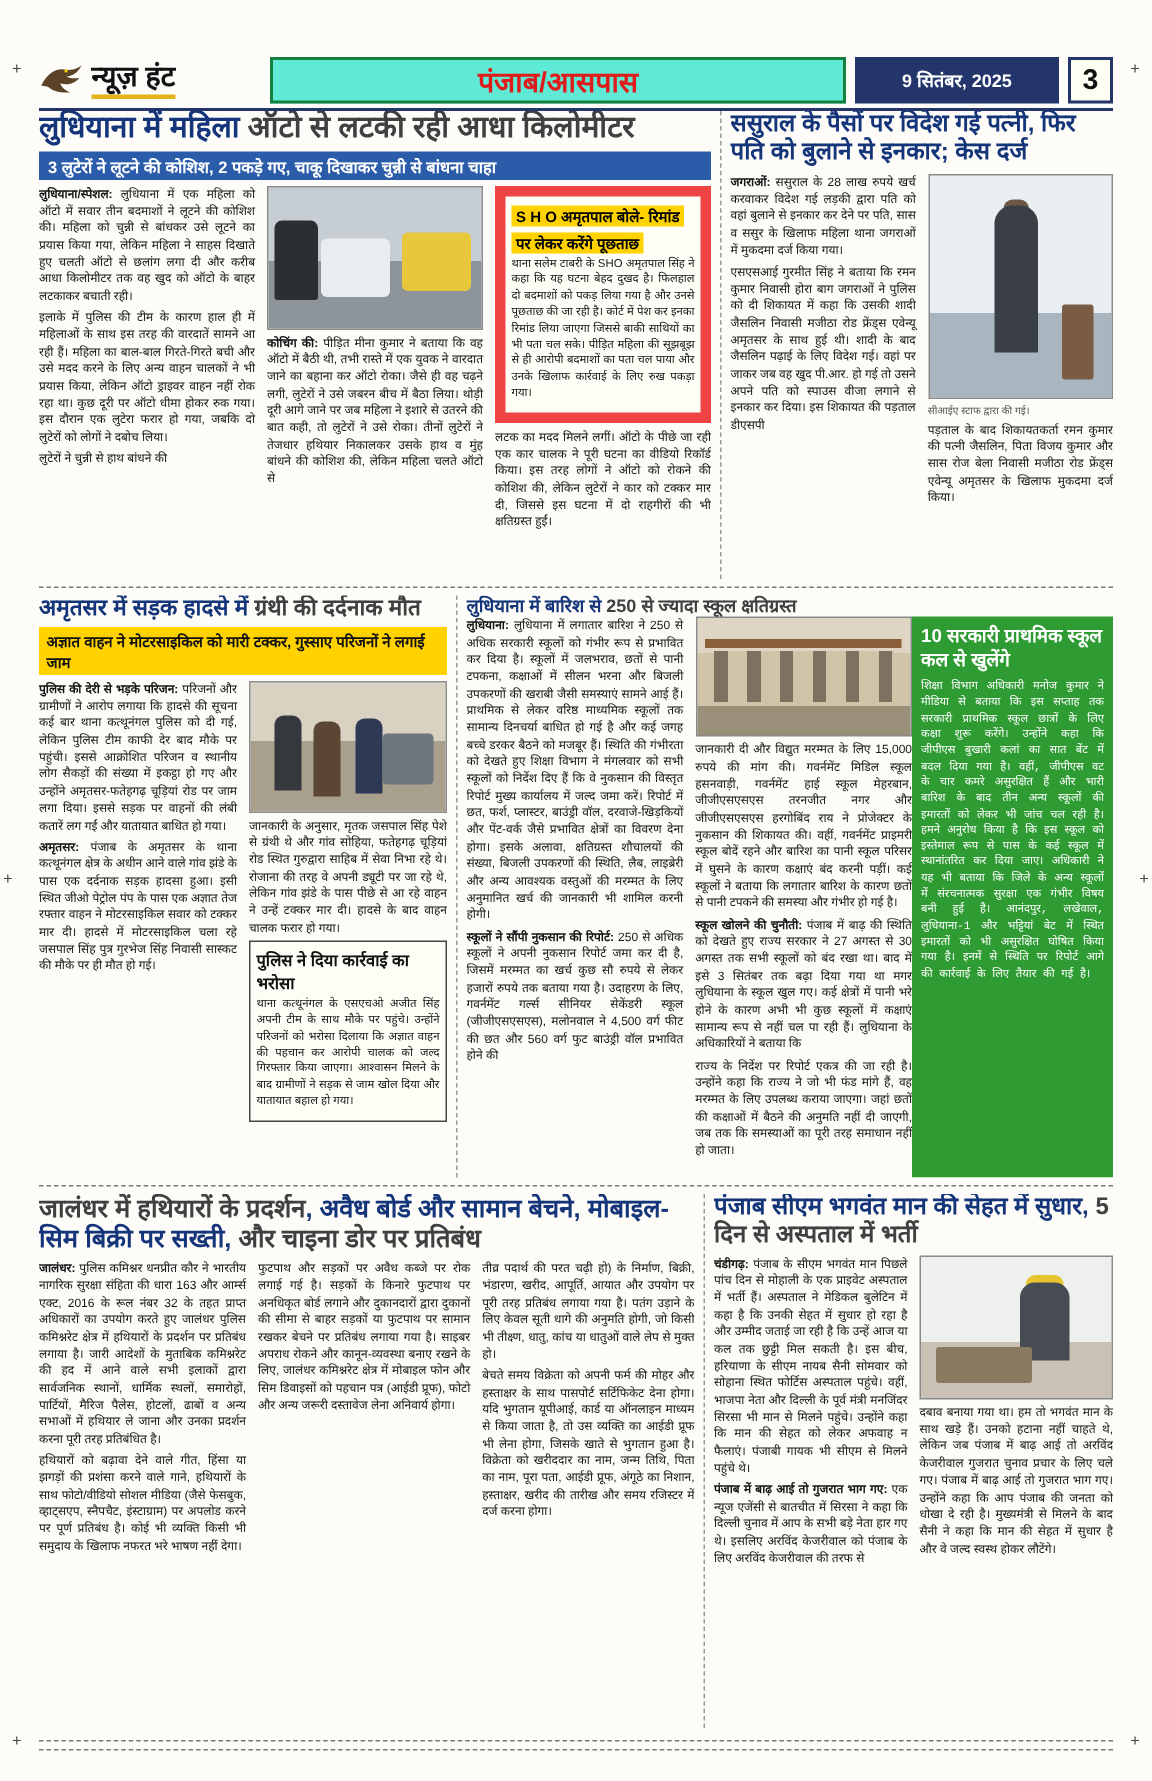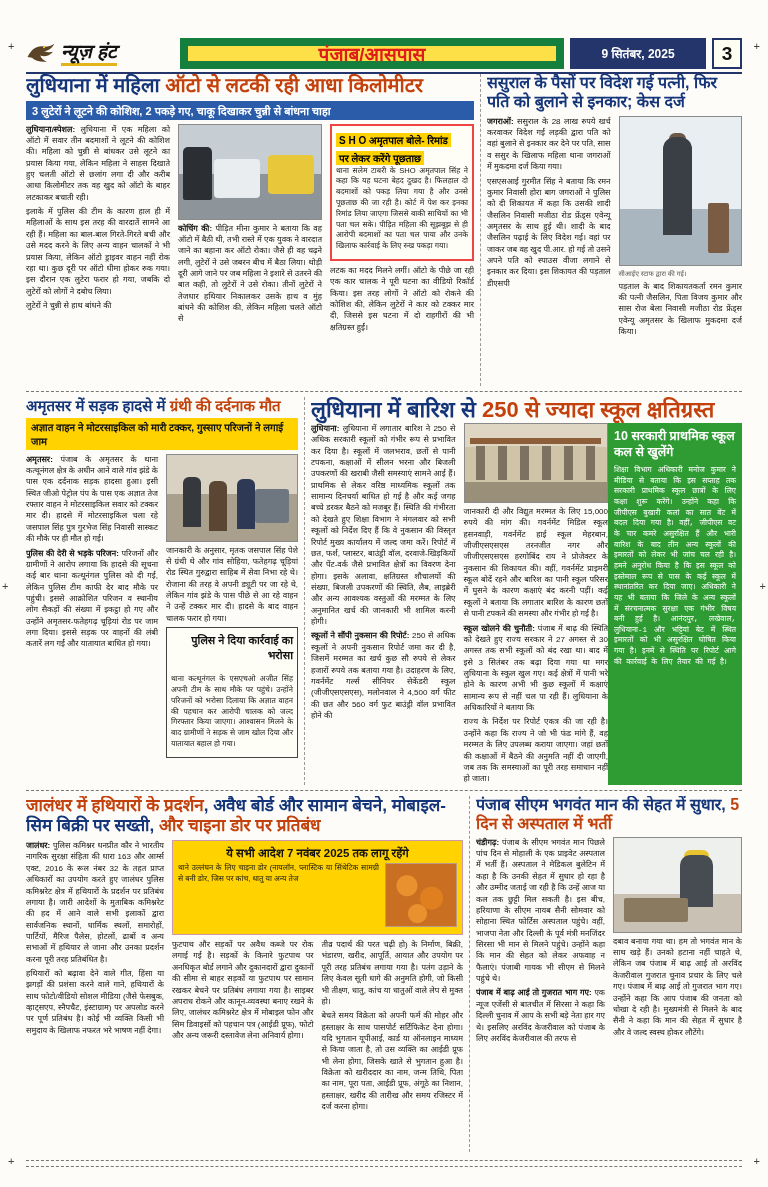--- a/index.html
+++ b/index.html
@@ -6,36 +6,36 @@
   html,body { background:#ffffff; }
   body { font-family:"Liberation Sans", sans-serif; }
   .page { width:768px; height:1187px; background:#fdfcf8; position:relative; overflow:hidden; margin:0 auto; }
   .crop { position:absolute; font-size:11px; color:#444; }
   .content { position:absolute; left:26px; top:38px; width:716px; }
 
   
   .masthead { display:flex; align-items:stretch; height:36px; gap:6px; border-bottom:2px solid #23356b; padding-bottom:3px; }
   .logo { width:148px; display:flex; align-items:center; gap:5px; }
   .logo svg { width:30px; height:26px; }
-  .logo-text { font-size:19px; font-weight:bold; font-style:italic; color:#111; border-bottom:3px solid #e3b31c; line-height:1.2; }
-  .section-box { flex:1; background:#fde047; border:8px solid #15803d; display:flex; align-items:center; justify-content:center; color:#e01b1b; font-weight:bold; font-size:19px; }
+  .logo-text { font-size:19px; font-weight:bold; color:#111; border-bottom:3px solid #e3b31c; line-height:1.2; }
+  .section-box { flex:1; background:#5eead4; border:2px solid #15803d; display:flex; align-items:center; justify-content:center; color:#e01b1b; font-weight:bold; font-size:19px; }
   .date-box { width:136px; background:#23356b; color:#fff; display:flex; align-items:center; justify-content:center; font-size:12px; font-weight:bold; }
   .page-num { width:30px; border:2px solid #23356b; background:#fffef2; display:flex; align-items:center; justify-content:center; font-size:19px; font-weight:bold; color:#111; }
 
   
   .hdash { border-top:1px dashed #777; margin:5px 0; }
   .row { display:flex; align-items:stretch; }
   .row1 { height:312px; }
   .row2 { height:388px; }
   .row3 { height:356px; }
   article { overflow:hidden; }
   .vsep { border-left:1px dashed #999; margin:0 6px; }
   h1 { line-height:1.18; font-weight:bold; }
   .hl-blue { color:#15357a; }
-  .hl-red { color:#c2410c; }
+  .hl-red { color:#404040; }
   .bar-blue { background:#2a5caa; color:#fff; font-size:11px; font-weight:bold; padding:2px 6px; margin:3px 0 4px; }
   .bar-yellow { background:#ffd200; color:#111; font-size:10px; font-weight:bold; padding:2px 5px; margin:3px 0 4px; }
   .cols { display:flex; gap:8px; }
   .col { flex:1; min-width:0; }
   .body p { font-size:8px; line-height:1.42; text-align:justify; color:#151515; margin-bottom:3px; }
   .body b { font-weight:bold; }
   .caption { font-size:6.8px; color:#555; margin:1px 0 3px; }
 
   
   .photo { width:100%; border:1px solid #8a8a8a; margin-bottom:3px; position:relative; overflow:hidden; }
@@ -54,32 +54,32 @@
   .ph-orange { width:72px; height:64px; flex:0 0 72px; border:1px solid #b98; background:radial-gradient(circle at 30% 35%, #e8912e 0 10px, transparent 11px), radial-gradient(circle at 65% 55%, #df7f1f 0 11px, transparent 12px), radial-gradient(circle at 45% 80%, #e8912e 0 9px, transparent 10px), #c96f22; }
   .ph-cm { height:96px; background:linear-gradient(#eef0ee 0 60%, #c9c2b4 60% 100%); }
   .ph-cm::before { content:""; position:absolute; left:52%; top:18%; width:26%; height:56%; background:#474c52; border-radius:10px 10px 0 0; box-shadow:0 -9px 0 -4px #e9c431; }
   .ph-cm::after { content:""; position:absolute; left:8%; bottom:10%; width:50%; height:26%; background:#8a7a5f; border-radius:2px; }
 
   
   .art-auto { flex:0 0 448px; }
   .art-auto h1 { font-size:20px; }
   .art-videsh { flex:1; }
   .art-videsh h1 { font-size:16px; }
-  .sho-box { border:2px solid #ef4444; padding:4px; margin-bottom:4px; background:#fffef6; }
+  .sho-box { border:7px solid #ef4444; padding:4px; margin-bottom:4px; background:#fffef6; }
   .sho-line { display:inline-block; background:#ffd200; font-size:10px; font-weight:bold; padding:0 3px; margin-bottom:1px; }
   .sho-box p { font-size:7.6px; }
 
   .art-granthi { flex:0 0 272px; }
   .art-granthi h1 { font-size:15px; }
   .assure-box { border:1px solid #444; padding:4px; background:#fffef6; margin-top:2px; }
-  .assure-title { font-size:11px; font-weight:bold; text-align:right; margin-bottom:12px; color:#111; }
+  .assure-title { font-size:11px; font-weight:bold; text-align:left; margin-bottom:2px; color:#111; }
   .assure-box p { font-size:7.6px; }
 
   .art-schools { flex:1; display:flex; flex-direction:column; }
-  .art-schools h1 { font-size:22px; }
+  .art-schools h1 { font-size:12px; }
   .schools-flex { display:flex; gap:0; flex:1; min-height:0; }
   .schools-cols { flex:1; display:flex; gap:8px; min-width:0; }
   .green-box { flex:0 0 134px; background:#2e9b33; color:#fff; padding:6px 6px; }
   .green-title { font-size:12.5px; font-weight:bold; line-height:1.25; margin-bottom:5px; }
   .green-box .green-body { font-size:7.5px; line-height:1.42; text-align:justify; color:#fff;font-family:Liberation Mono, monospace; }
 
   .art-jal { flex:0 0 437px; display:flex; flex-direction:column; }
   .art-jal h1 { font-size:17px; margin-bottom:4px; }
   .jal-body { display:flex; gap:8px; flex:1; min-height:0; }
   .jal-c1 { flex:0 0 138px; min-width:0; }
@@ -164,22 +164,22 @@
     </div>
 
     <div class="hdash"></div>
 
     <div class="row row2">
       <article class="art-granthi body">
         <h1><span class="hl-blue">अमृतसर में सड़क हादसे में </span><span class="hl-red">ग्रंथी की दर्दनाक मौत</span></h1>
         <div class="bar-yellow">अज्ञात वाहन ने मोटरसाइकिल को मारी टक्कर, गुस्साए परिजनों ने लगाई जाम</div>
         <div class="cols">
           <div class="col">
+            <p><b>पुलिस की देरी से भड़के परिजन:</b> <span>परिजनों और ग्रामीणों ने आरोप लगाया कि हादसे की सूचना कई बार थाना कत्थूनंगल पुलिस को दी गई, लेकिन पुलिस टीम काफी देर बाद मौके पर पहुंची। इससे आक्रोशित परिजन व स्थानीय लोग सैकड़ों की संख्या में इकट्ठा हो गए और उन्होंने अमृतसर-फतेहगढ़ चूड़ियां रोड पर जाम लगा दिया। इससे सड़क पर वाहनों की लंबी कतारें लग गईं और यातायात बाधित हो गया।</span></p>
             <p><b>अमृतसर:</b> <span>पंजाब के अमृतसर के थाना कत्थूनंगल क्षेत्र के अधीन आने वाले गांव झंडे के पास एक दर्दनाक सड़क हादसा हुआ। इसी स्थित जीओ पेट्रोल पंप के पास एक अज्ञात तेज रफ्तार वाहन ने मोटरसाइकिल सवार को टक्कर मार दी। हादसे में मोटरसाइकिल चला रहे जसपाल सिंह पुत्र गुरभेज सिंह निवासी सास्कट की मौके पर ही मौत हो गई।</span></p>
-            <p><b>पुलिस की देरी से भड़के परिजन:</b> <span>परिजनों और ग्रामीणों ने आरोप लगाया कि हादसे की सूचना कई बार थाना कत्थूनंगल पुलिस को दी गई, लेकिन पुलिस टीम काफी देर बाद मौके पर पहुंची। इससे आक्रोशित परिजन व स्थानीय लोग सैकड़ों की संख्या में इकट्ठा हो गए और उन्होंने अमृतसर-फतेहगढ़ चूड़ियां रोड पर जाम लगा दिया। इससे सड़क पर वाहनों की लंबी कतारें लग गईं और यातायात बाधित हो गया।</span></p>
           </div>
           <div class="col">
             <div class="photo ph-granthi"></div>
             <p>जानकारी के अनुसार, मृतक जसपाल सिंह पेशे से ग्रंथी थे और गांव सोहिया, फतेहगढ़ चूड़ियां रोड स्थित गुरुद्वारा साहिब में सेवा निभा रहे थे। रोजाना की तरह वे अपनी ड्यूटी पर जा रहे थे, लेकिन गांव झंडे के पास पीछे से आ रहे वाहन ने उन्हें टक्कर मार दी। हादसे के बाद वाहन चालक फरार हो गया।</p>
             <div class="assure-box">
               <div class="assure-title">पुलिस ने दिया कार्रवाई का भरोसा</div>
               <p>थाना कत्थूनंगल के एसएचओ अजीत सिंह अपनी टीम के साथ मौके पर पहुंचे। उन्होंने परिजनों को भरोसा दिलाया कि अज्ञात वाहन की पहचान कर आरोपी चालक को जल्द गिरफ्तार किया जाएगा। आश्वासन मिलने के बाद ग्रामीणों ने सड़क से जाम खोल दिया और यातायात बहाल हो गया।</p>
             </div>
           </div>
         </div>
@@ -212,27 +212,20 @@
 
     <div class="row row3">
       <article class="art-jal body">
         <h1><span class="hl-red">जालंधर में हथियारों के प्रदर्शन</span><span class="hl-blue">, अवैध बोर्ड और सामान बेचने, मोबाइल-सिम बिक्री पर सख्ती, </span><span class="hl-red">और चाइना डोर पर प्रतिबंध</span></h1>
         <div class="jal-body">
           <div class="jal-c1">
             <p><b>जालंधर:</b> <span>पुलिस कमिश्नर धनप्रीत कौर ने भारतीय नागरिक सुरक्षा संहिता की धारा 163 और आर्म्स एक्ट, 2016 के रूल नंबर 32 के तहत प्राप्त अधिकारों का उपयोग करते हुए जालंधर पुलिस कमिश्नरेट क्षेत्र में हथियारों के प्रदर्शन पर प्रतिबंध लगाया है। जारी आदेशों के मुताबिक कमिश्नरेट की हद में आने वाले सभी इलाकों द्वारा सार्वजनिक स्थानों, धार्मिक स्थलों, समारोहों, पार्टियों, मैरिज पैलेस, होटलों, ढाबों व अन्य सभाओं में हथियार ले जाना और उनका प्रदर्शन करना पूरी तरह प्रतिबंधित है।</span></p>
             <p>हथियारों को बढ़ावा देने वाले गीत, हिंसा या झगड़ों की प्रशंसा करने वाले गाने, हथियारों के साथ फोटो/वीडियो सोशल मीडिया (जैसे फेसबुक, व्हाट्सएप, स्नैपचैट, इंस्टाग्राम) पर अपलोड करने पर पूर्ण प्रतिबंध है। कोई भी व्यक्ति किसी भी समुदाय के खिलाफ नफरत भरे भाषण नहीं देगा।</p>
           </div>
           <div class="jal-right">
-            <div class="order-box">
-              <div class="order-title">ये सभी आदेश 7 नवंबर 2025 तक लागू रहेंगे</div>
-              <div class="order-inner">
-                <p>थाने उल्लंघन के लिए चाइना डोर (नायलॉन, प्लास्टिक या सिंथेटिक सामग्री से बनी डोर, जिस पर कांच, धातु या अन्य तेज</p>
-                <div class="photo ph-orange"></div>
-              </div>
-            </div>
             <div class="jal-cols">
               <div class="col">
                 <p>फुटपाथ और सड़कों पर अवैध कब्जे पर रोक लगाई गई है। सड़कों के किनारे फुटपाथ पर अनधिकृत बोर्ड लगाने और दुकानदारों द्वारा दुकानों की सीमा से बाहर सड़कों या फुटपाथ पर सामान रखकर बेचने पर प्रतिबंध लगाया गया है। साइबर अपराध रोकने और कानून-व्यवस्था बनाए रखने के लिए, जालंधर कमिश्नरेट क्षेत्र में मोबाइल फोन और सिम डिवाइसों को पहचान पत्र (आईडी प्रूफ), फोटो और अन्य जरूरी दस्तावेज लेना अनिवार्य होगा।</p>
               </div>
               <div class="col">
                 <p>तीव्र पदार्थ की परत चढ़ी हो) के निर्माण, बिक्री, भंडारण, खरीद, आपूर्ति, आयात और उपयोग पर पूरी तरह प्रतिबंध लगाया गया है। पतंग उड़ाने के लिए केवल सूती धागे की अनुमति होगी, जो किसी भी तीक्ष्ण, धातु, कांच या धातुओं वाले लेप से मुक्त हो।</p>
                 <p>बेचते समय विक्रेता को अपनी फर्म की मोहर और हस्ताक्षर के साथ पासपोर्ट सर्टिफिकेट देना होगा। यदि भुगतान यूपीआई, कार्ड या ऑनलाइन माध्यम से किया जाता है, तो उस व्यक्ति का आईडी प्रूफ भी लेना होगा, जिसके खाते से भुगतान हुआ है। विक्रेता को खरीददार का नाम, जन्म तिथि, पिता का नाम, पूरा पता, आईडी प्रूफ, अंगूठे का निशान, हस्ताक्षर, खरीद की तारीख और समय रजिस्टर में दर्ज करना होगा।</p>
               </div>
             </div>
           </div>

